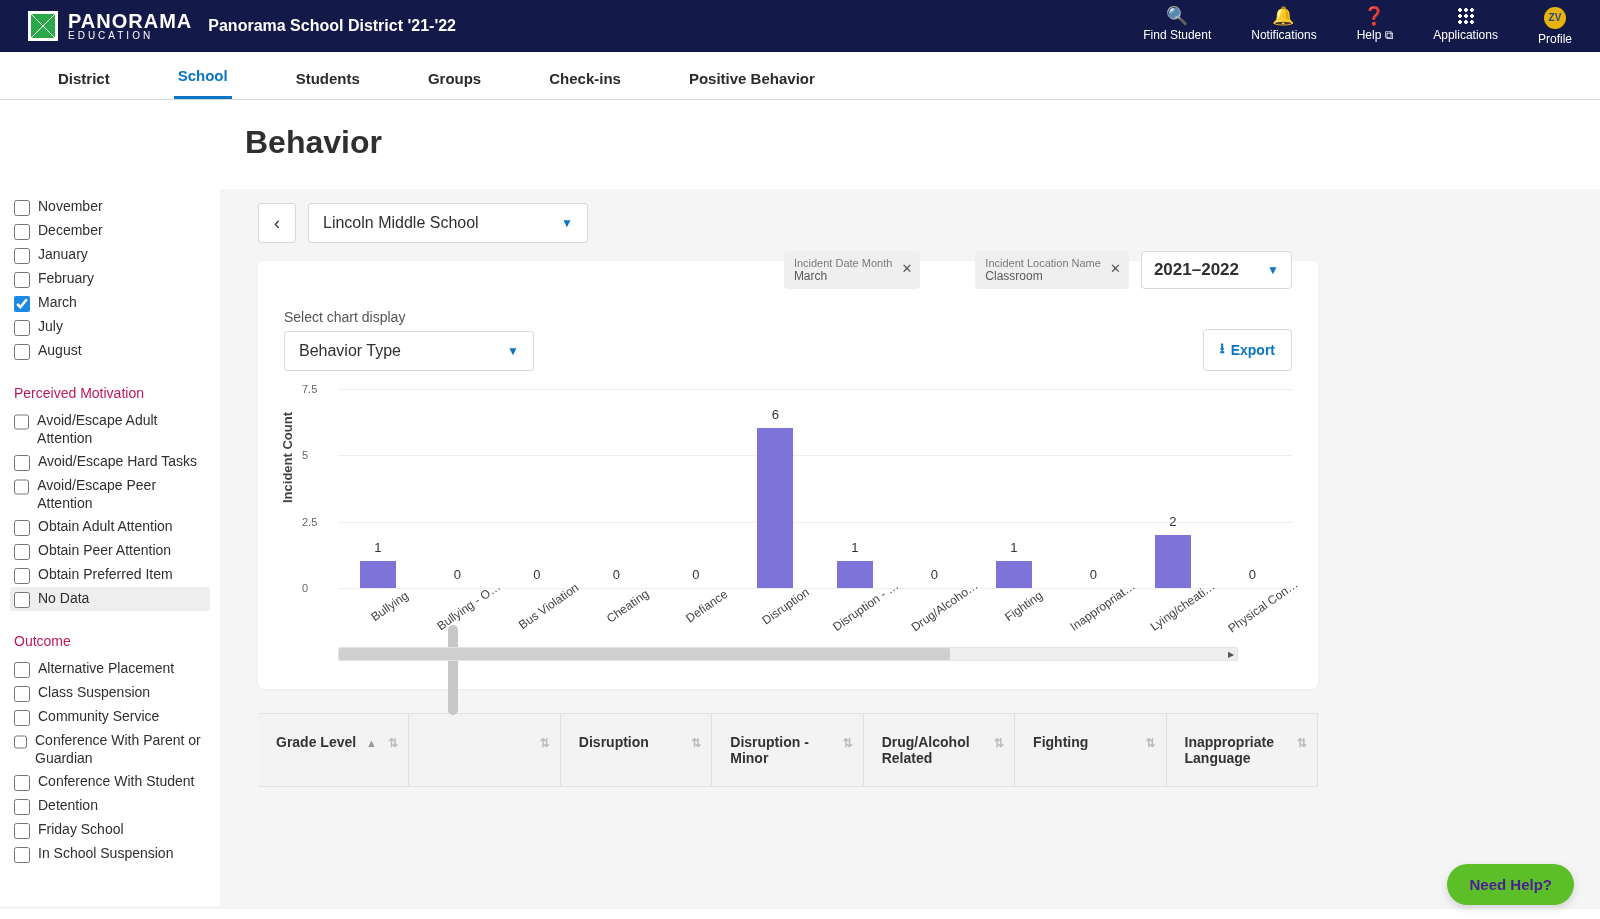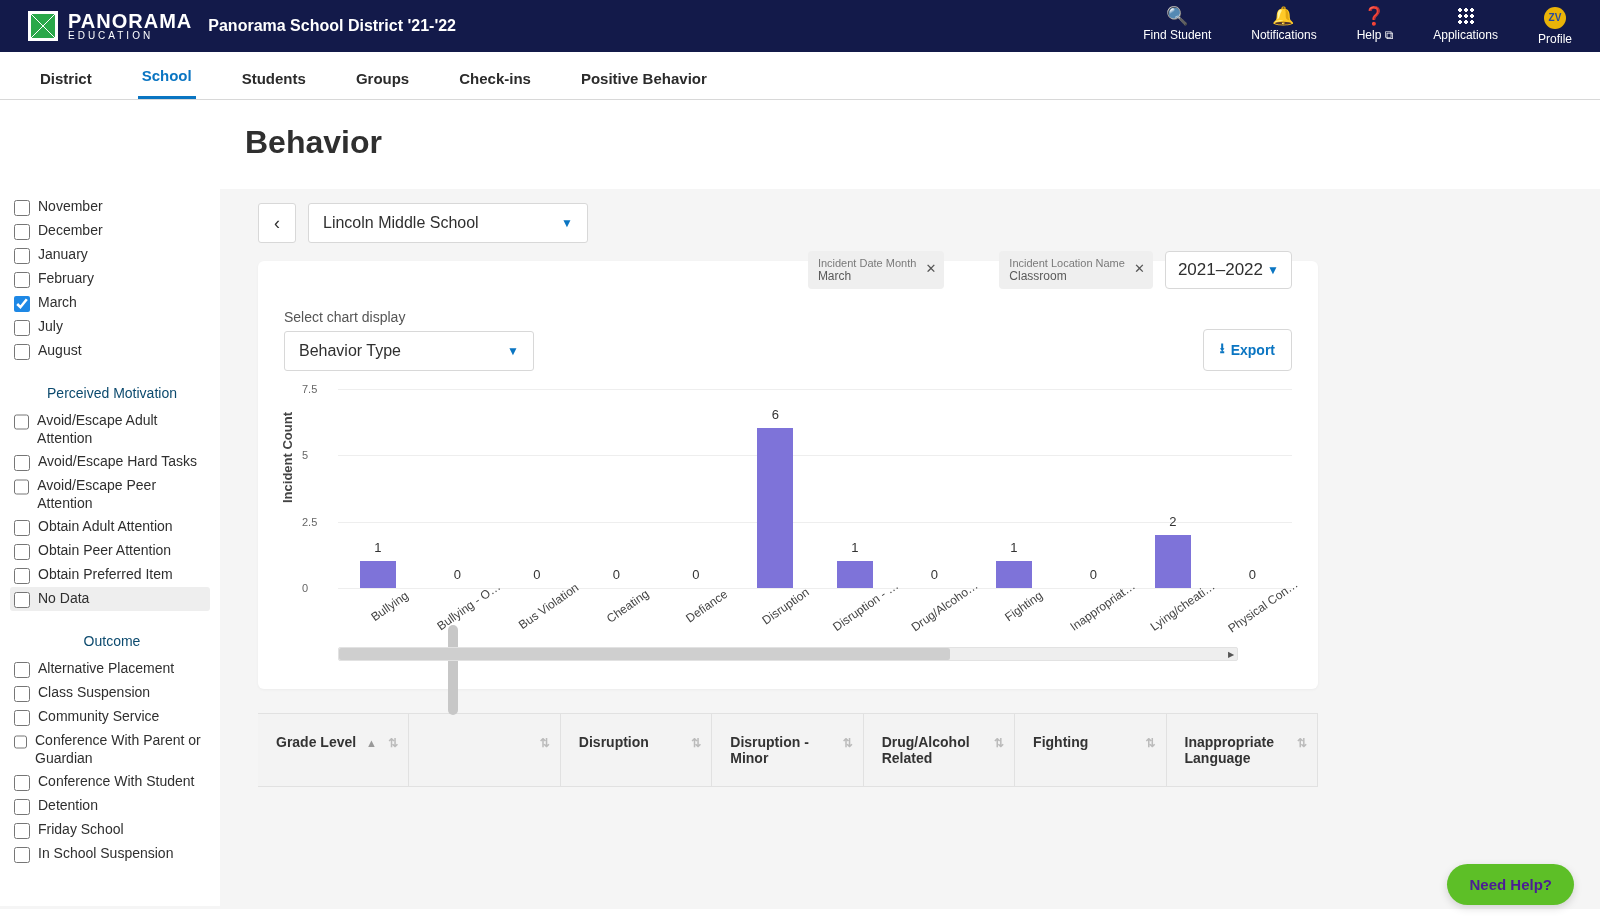--- a/index.html
+++ b/index.html
@@ -32,32 +32,32 @@
   .topbar-spacer{flex:1;}
   .topbar-right{display:flex;align-items:flex-start;gap:40px;}
   .tb-item{display:flex;flex-direction:column;align-items:center;font-size:12px;gap:3px;cursor:pointer;}
   .tb-item .ico{font-size:18px;line-height:1;}
   .grid-icon{display:inline-block;width:18px;height:18px;background:
     radial-gradient(circle,#fff 40%,transparent 41%) 0 0/6px 6px;}
   .avatar{width:22px;height:22px;border-radius:50%;background:#eab308;color:#2a4a9b;font-size:10px;font-weight:700;display:flex;align-items:center;justify-content:center;}
 
   
   .tabnav{height:48px;border-bottom:1px solid var(--border);display:flex;align-items:flex-end;padding:0 36px;gap:42px;}
-  .tabnav a{font-size:15px;font-weight:700;color:#2b2b2b;text-decoration:none;padding:12px 4px;cursor:pointer;}
+  .tabnav a{font-size:15px;font-weight:700;color:#2b2b2b;text-decoration:none;padding:12px 4px;cursor:pointer;margin-left:18px;}
   .tabnav a.active{color:var(--blue);border-bottom:3px solid var(--blue);}
 
   
   .page-title{padding:24px 0 28px 245px;font-size:32px;font-weight:800;}
 
   
   .content{display:flex;align-items:flex-start;background:var(--bg);min-height:720px;}
   .sidebar{width:220px;background:#fff;padding:6px 10px 40px 10px;font-size:14px;overflow:hidden;}
   .main{flex:1;padding:0 20px 60px 20px;position:relative;}
 
-  .side-group-title{color:#0c4a6e;font-size:14px;margin:22px 0 8px 4px;font-weight:500;text-align:center;}
+  .side-group-title{color:#be185d;font-size:14px;margin:22px 0 8px 4px;font-weight:500;}
   .chk{display:flex;align-items:flex-start;gap:8px;padding:3px 4px;border-radius:3px;cursor:pointer;}
   .chk.highlight{background:#eeeeee;}
   .chk input{width:16px;height:16px;margin:2px 0 0 0;accent-color:#1e88e5;}
   .chk span{line-height:1.25;}
 
   .scroll-nub{position:absolute;left:228px;top:436px;width:10px;height:90px;background:#c7c7c7;border-radius:5px;}
 
   
   .school-row{display:flex;align-items:center;gap:12px;margin:14px 0 18px 18px;}
   .icon-btn{width:38px;height:40px;border:1px solid var(--border);background:#fff;display:flex;align-items:center;justify-content:center;font-size:18px;cursor:pointer;border-radius:3px;}
@@ -65,21 +65,21 @@
   .select-box .caret{position:absolute;right:14px;color:var(--blue);font-size:12px;}
 
   
   .panel{background:var(--panel);border-radius:6px;padding:24px 26px 28px 26px;box-shadow:0 1px 3px rgba(0,0,0,.04);margin:0 20px 24px 18px;max-width:1060px;}
   .viewing-line{font-size:15px;color:#4a4a4a;margin-bottom:18px;}
   .viewing-line b{color:#222;}
   .chips-row{display:flex;align-items:flex-start;gap:12px;justify-content:flex-end;margin-top:-34px;margin-bottom:20px;}
   .chip{background:var(--chip);border-radius:4px;padding:6px 28px 6px 10px;position:relative;font-size:12px;color:#5a5a5a;margin-left:43px;}
   .chip small{display:block;font-size:11px;color:#7a7a7a;}
   .chip .x{position:absolute;right:8px;top:10px;font-size:13px;color:#555;cursor:pointer;}
-  .year-select{height:38px;border:1px solid var(--border);background:#fff;padding:0 28px 0 12px;display:flex;align-items:center;font-size:17px;font-weight:400;border-radius:4px;position:relative;cursor:pointer;}
+  .year-select{height:38px;border:1px solid var(--border);background:#fff;padding:0 52px 0 12px;display:flex;align-items:center;font-size:17px;font-weight:700;border-radius:4px;position:relative;cursor:pointer;}
   .year-select .caret{position:absolute;right:12px;color:var(--blue);font-size:12px;}
 
   .chart-controls-row{display:flex;align-items:flex-end;justify-content:space-between;margin-bottom:6px;}
   .chart-controls-row .lbl{font-size:14px;color:#555;margin-bottom:6px;}
   .export-btn{border:1px solid var(--border);background:#fff;color:var(--blue);font-weight:700;font-size:14px;padding:8px 16px;border-radius:4px;cursor:pointer;display:flex;align-items:center;gap:6px;}
 
   
   .chart-wrap{position:relative;margin-top:18px;}
   .y-axis-label{position:absolute;left:-4px;top:42%;transform:rotate(-90deg);transform-origin:left top;font-size:13px;font-weight:700;color:#444;}
   .chart{margin-left:54px;height:200px;position:relative;border-bottom:1px solid #ccc;}

